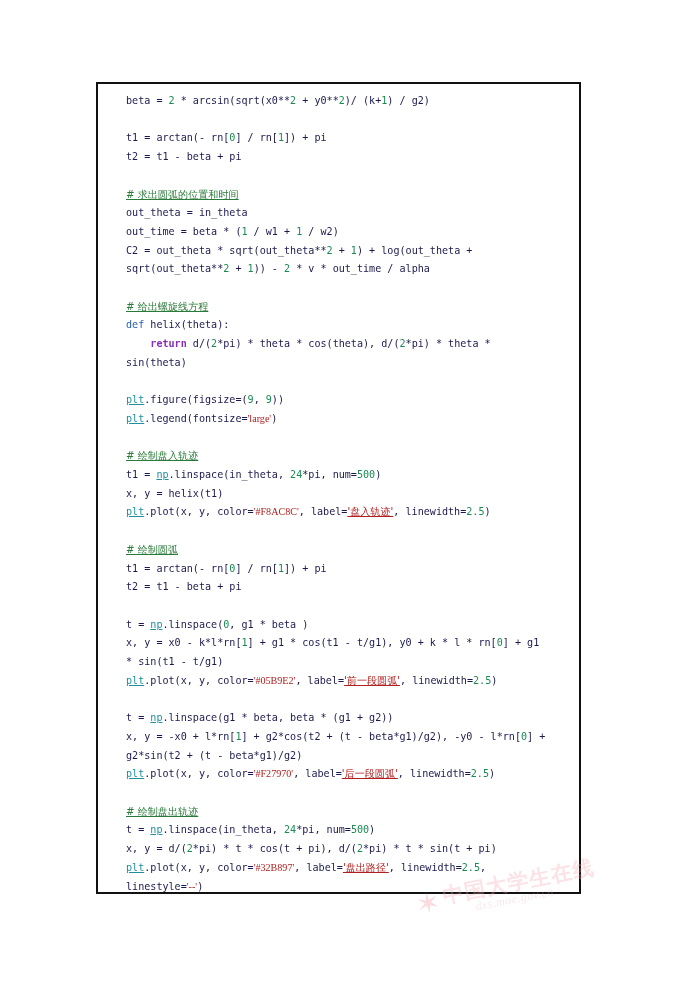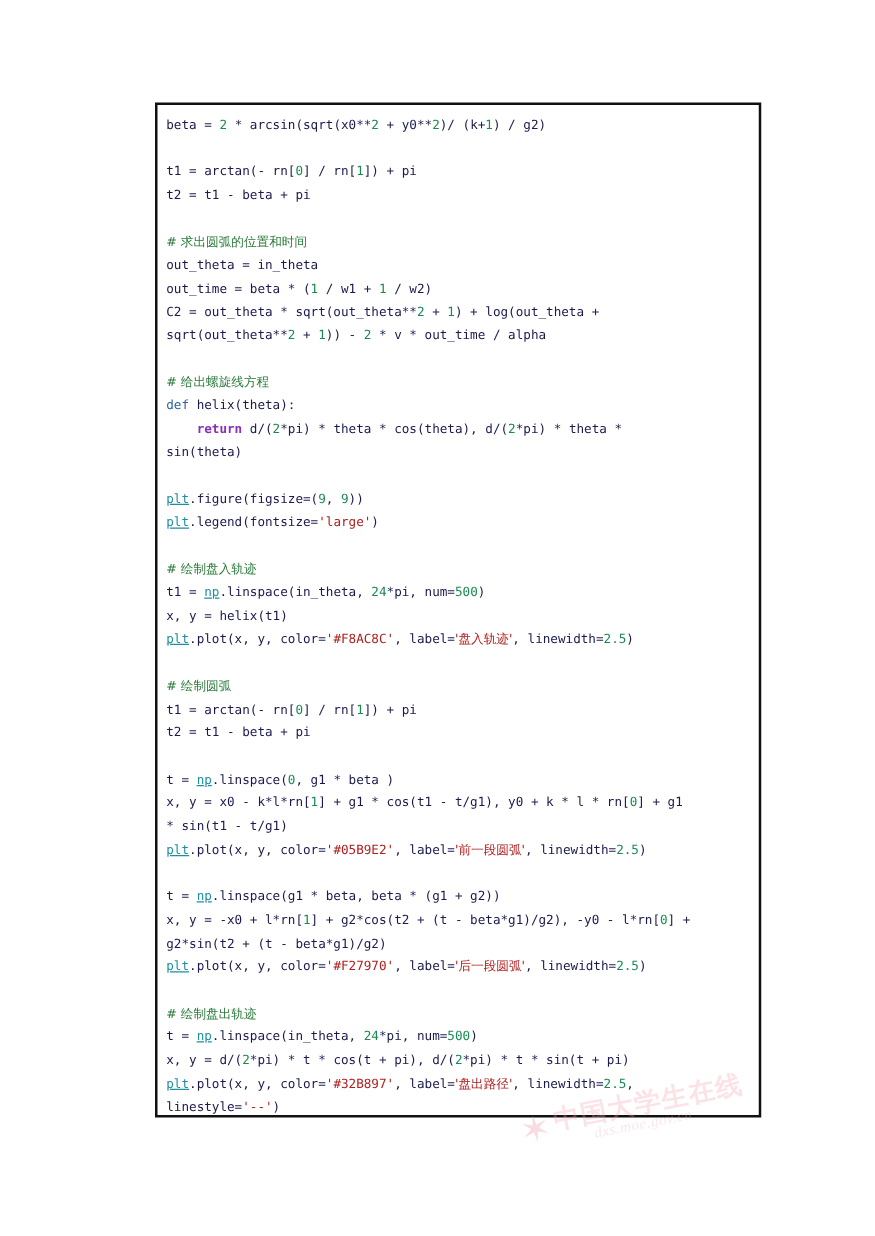--- a/index.html
+++ b/index.html
@@ -19,52 +19,53 @@
     position: absolute;
     left: 0; top: 0;
     width: 700px;
     height: 989px;
     background: #ffffff;
   }
 
   
   #code-box {
     position: absolute;
-    left: 124px;
+    left: 96px;
     top: 82px;
     width: 485px;
     height: 812px;
     border: 2.2px solid #111111;
     background: #ffffff;
     box-sizing: border-box;
     overflow: hidden;
+    padding-left: 21px;
   }
 
   #code-listing {
     padding: 8px 6px 6px 7px;
     font-family: "DejaVu Sans Mono", "Liberation Mono", monospace;
     font-size: 10.1px;
     line-height: 18.7px;
     white-space: pre;
     color: #1a1a4e;
     letter-spacing: 0px;
   }
 
   .ln { white-space: pre; min-height: 18.7px; }
   .ln.blank { color: transparent; }
 
   
   .t-plain   { color: #1a1a4e; }
   .t-num     { color: #1a8a52; }
-  .t-str     { color: #b02020; }
+  .t-str     { color: #b02020; font-family: Liberation Serif, serif; }
   .t-cmt     { color: #2a7a3a; }
   .t-kw      { color: #2c5fa8; font-weight: normal; }
   .t-ret     { color: #8b2fb5; font-weight: bold; }
   .t-mod     { color: #1f8fa0; text-decoration: underline; }
-  .t-cjk     { font-family: "DejaVu Sans", sans-serif; }
+  .t-cjk     { font-family: "DejaVu Sans", sans-serif; text-decoration: underline; }
 
   
   #page-number {
     position: absolute;
     left: 0;
     top: 902px;
     width: 700px;
     text-align: center;
     font-family: "Liberation Serif", serif;
     font-size: 9.5px;

